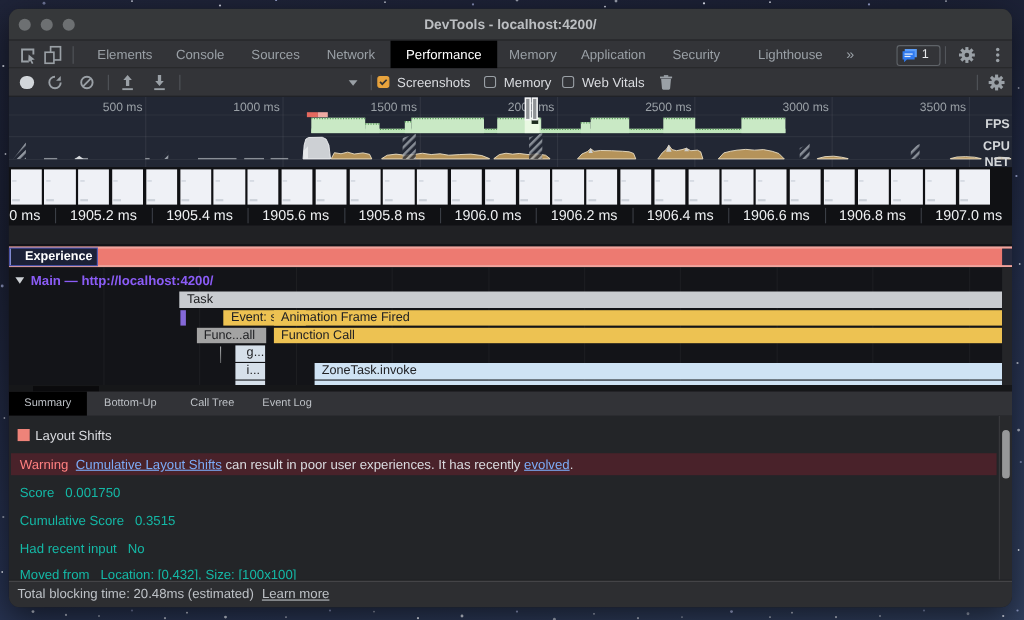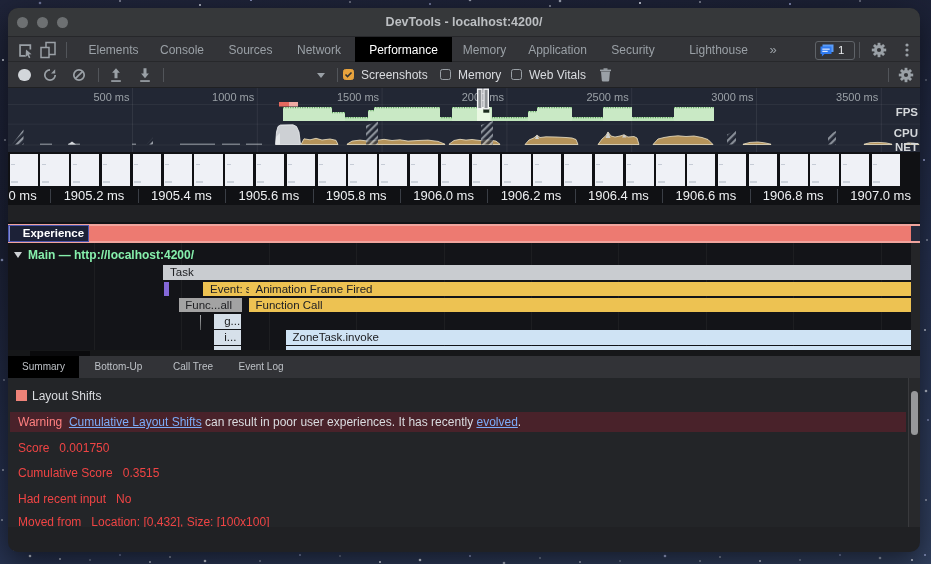--- a/index.html
+++ b/index.html
@@ -40,21 +40,21 @@
 
 .flame{position:absolute;left:0;top:235px;width:912px;height:107px;background:#131418;overflow:hidden;}
 .bar{position:absolute;height:14.5px;font-size:11.5px;line-height:14.5px;color:#202124;white-space:nowrap;overflow:hidden;}
 .gl{position:absolute;top:0;width:1px;height:107px;background:rgba(255,255,255,0.045);}
 
 .splitter{position:absolute;left:0;top:342px;width:912px;height:6px;background:#161719;}
 .dtabbar{position:absolute;left:0;top:348px;width:912px;height:22px;background:#323337;}
 .dtab{position:absolute;top:0;height:22px;line-height:22px;font-size:10px;color:#bdc1c6;text-align:center;white-space:nowrap;}
 
 .summary{position:absolute;left:0;top:370px;width:912px;height:149px;background:#232528;overflow:hidden;}
-.srow{position:absolute;font-size:12px;color:#ef4444;white-space:nowrap;}
+.srow{position:absolute;font-size:12px;color:#14b8a6;white-space:nowrap;}
 .link{color:#7cacf8;text-decoration:underline;}
 
 .statusbar{position:absolute;left:0;top:520px;width:912px;height:24px;background:#2d2e31;border-top:1px solid #47484b;box-sizing:border-box;
  font-size:12px;color:#bdc1c6;line-height:23px;}
 </style>
 </head>
 <body>
 <svg class="abs" width="931" height="564" style="left:0;top:0">
     <g id="stars">
       <circle cx="40" cy="3" r="1.3" fill="#aeb8e8" opacity="0.55"></circle>
@@ -457,21 +457,21 @@
     <div class="abs" style="left:0;top:2.5px;width:912px;height:19px;background:#f0a49d;"></div>
     <div class="abs" style="left:0;top:4px;width:912px;height:15.8px;background:#ed7a71;"></div>
     <div class="abs" style="left:902.5px;top:4px;width:9.5px;height:15.8px;background:#262a3d;"></div>
     <div class="abs" style="left:0.8px;top:4px;width:78px;height:15px;background:#1c2137;border-left:1.6px solid #8089d0;box-shadow:0 0 0 1px #4a55b0;">
       <div class="abs" style="left:13px;top:0;height:14.5px;line-height:15px;color:#fff;font-size:11.5px;font-weight:bold;">Experience</div>
     </div>
   </div>
 
   <div class="flame" id="flame">
     <div class="abs" style="left:6px;top:8.5px;width:0;height:0;border-left:4.5px solid transparent;border-right:4.5px solid transparent;border-top:6px solid #cdd1d4;"></div>
-    <div class="abs" style="left:20px;top:5px;height:14px;line-height:14px;color:#86efac;font-size:12px;font-weight:bold;">Main — http://localhost:4200/</div>
+    <div class="abs" style="left:20px;top:5px;height:14px;line-height:14px;color:#8b5cf6;font-size:12px;font-weight:bold;">Main — http://localhost:4200/</div>
   <div class="gl" style="left:86px"></div>
       <div class="gl" style="left:173.4px"></div>
       <div class="gl" style="left:260.8px"></div>
       <div class="gl" style="left:348.20000000000005px"></div>
       <div class="gl" style="left:435.6px"></div>
       <div class="gl" style="left:523px"></div>
       <div class="gl" style="left:610.4000000000001px"></div>
       <div class="gl" style="left:697.8000000000001px"></div>
       <div class="gl" style="left:785.2px"></div>
       <div class="gl" style="left:872.6px"></div>
@@ -507,13 +507,16 @@
     <div class="abs" style="left:2px;top:33.5px;width:896px;height:20.5px;background:#49222a;"></div>
     <div class="srow" style="left:10px;top:37px;color:#dadce0;"><span style="color:#ff8080;">Warning</span>&nbsp;&nbsp;<span class="link">Cumulative Layout Shifts</span> can result in poor user experiences. It has recently <span class="link">evolved</span>.</div>
     <div class="srow" style="left:10px;top:62.5px;">Score&nbsp;&nbsp;&nbsp;0.001750</div>
     <div class="srow" style="left:10px;top:88px;">Cumulative Score&nbsp;&nbsp;&nbsp;0.3515</div>
     <div class="srow" style="left:10px;top:113.5px;">Had recent input&nbsp;&nbsp;&nbsp;No</div>
     <div class="srow" style="left:10px;top:137px;">Moved from&nbsp;&nbsp;&nbsp;Location: [0,432], Size: [100x100]</div>
     <div class="abs" style="left:899.8px;top:0;width:12.2px;height:149px;background:#28292c;border-left:1px solid #393a3d;box-sizing:border-box;"></div>
     <div class="abs" style="left:902.6px;top:13px;width:7.4px;height:44px;background:#97989a;border-radius:3.7px;"></div>
   </div>
 
+  <div class="statusbar">
+    <span style="margin-left:8px;">Total blocking time: 20.48ms (estimated) <span style="text-decoration:underline;margin-left:4px;">Learn more</span></span>
+  </div>
 </div>
 
 </body></html>

